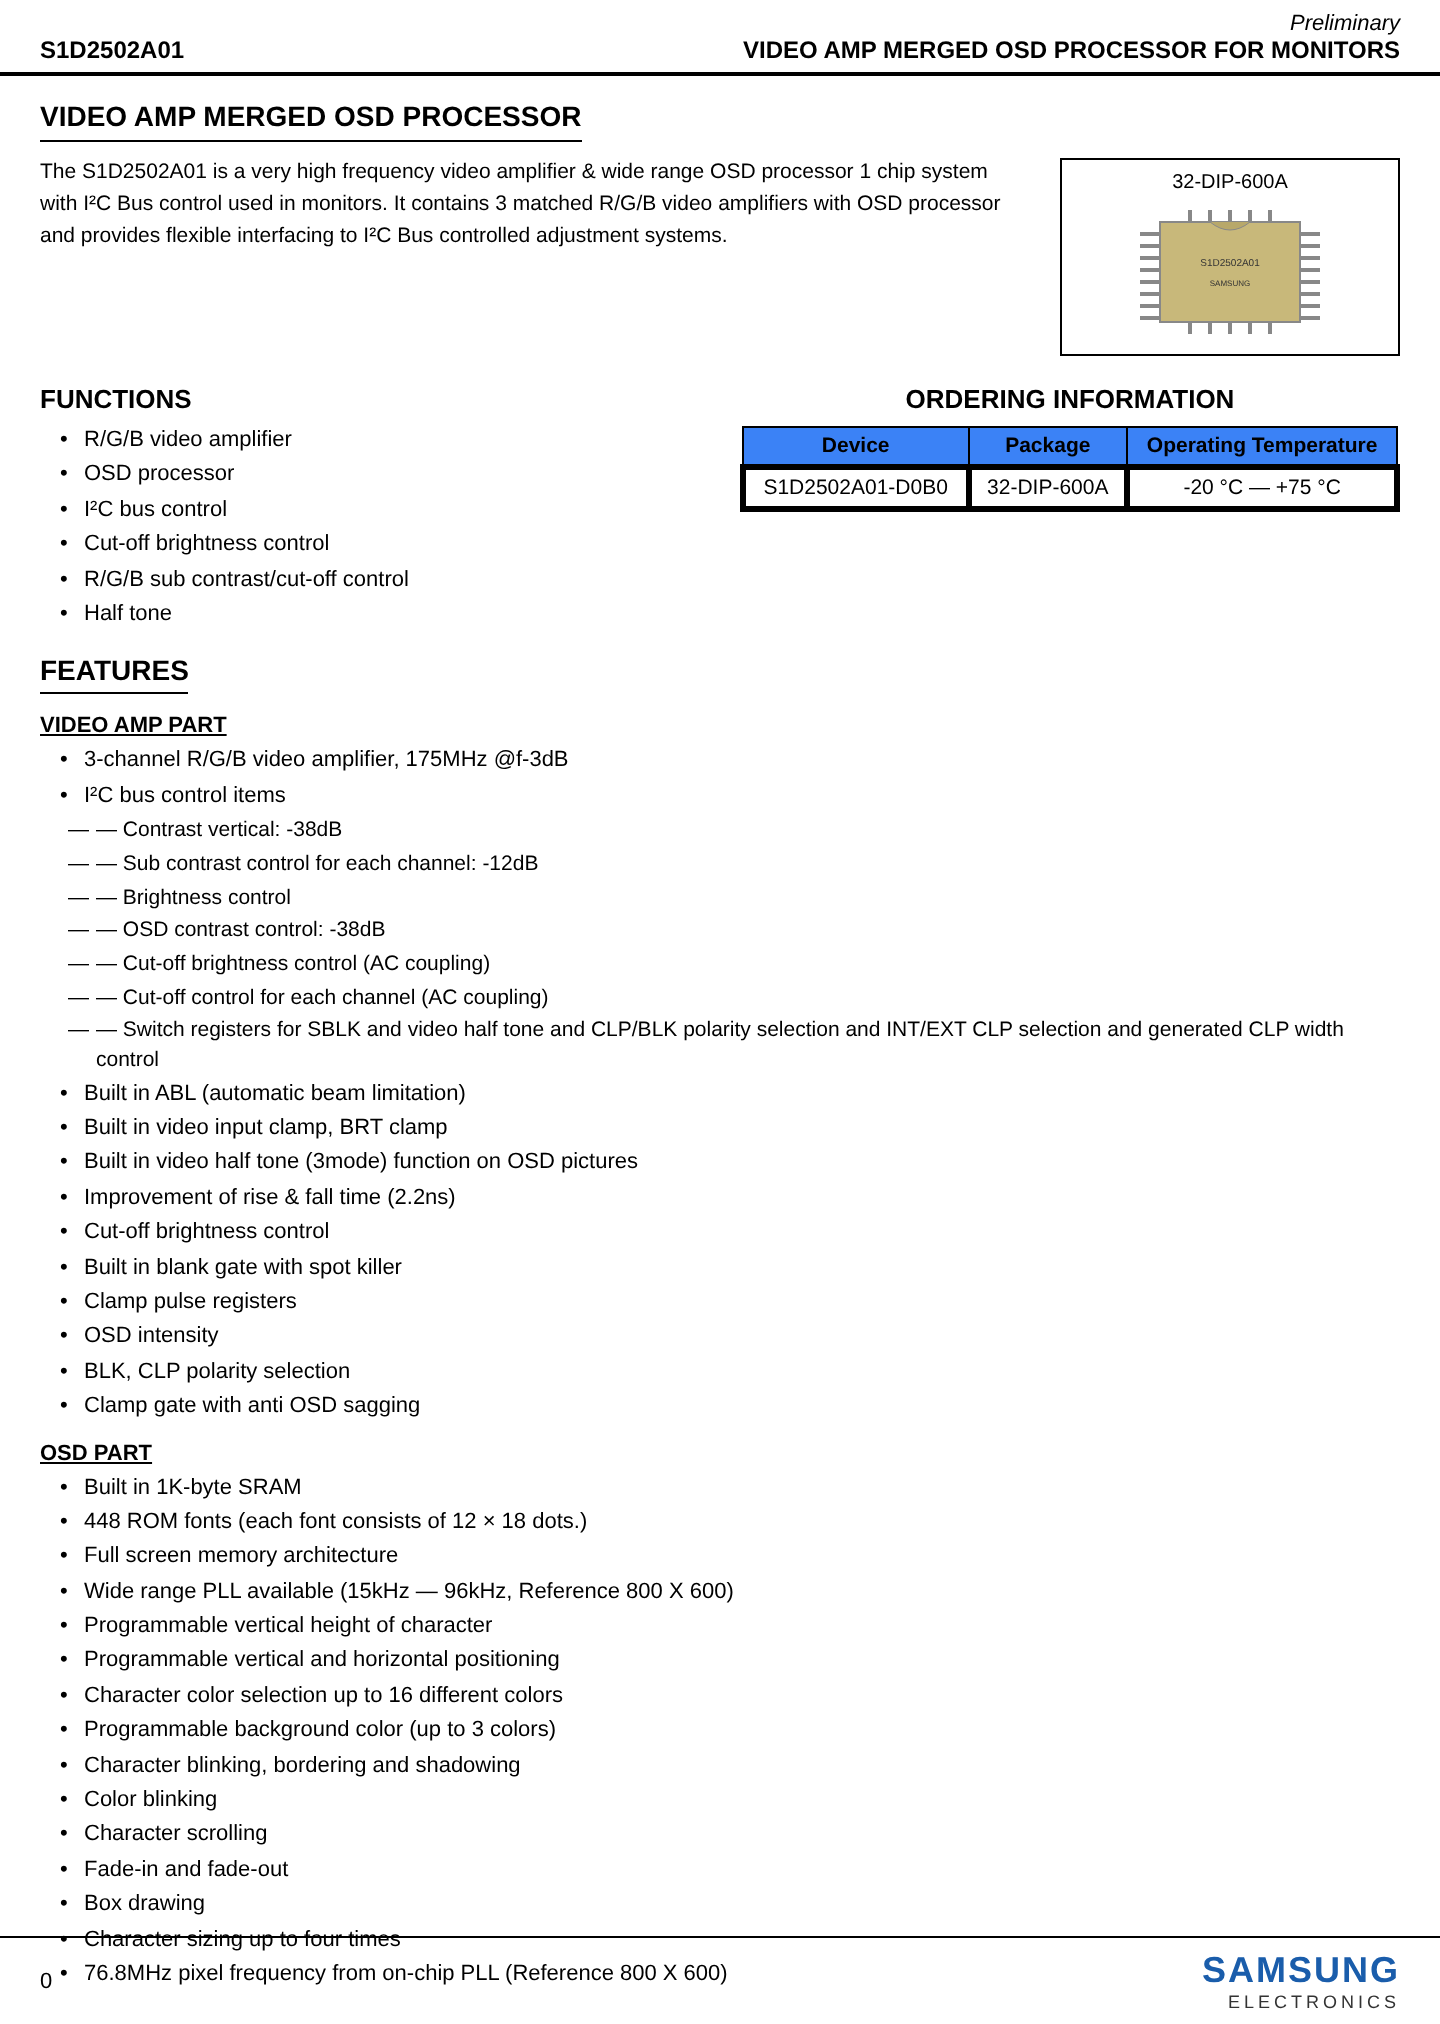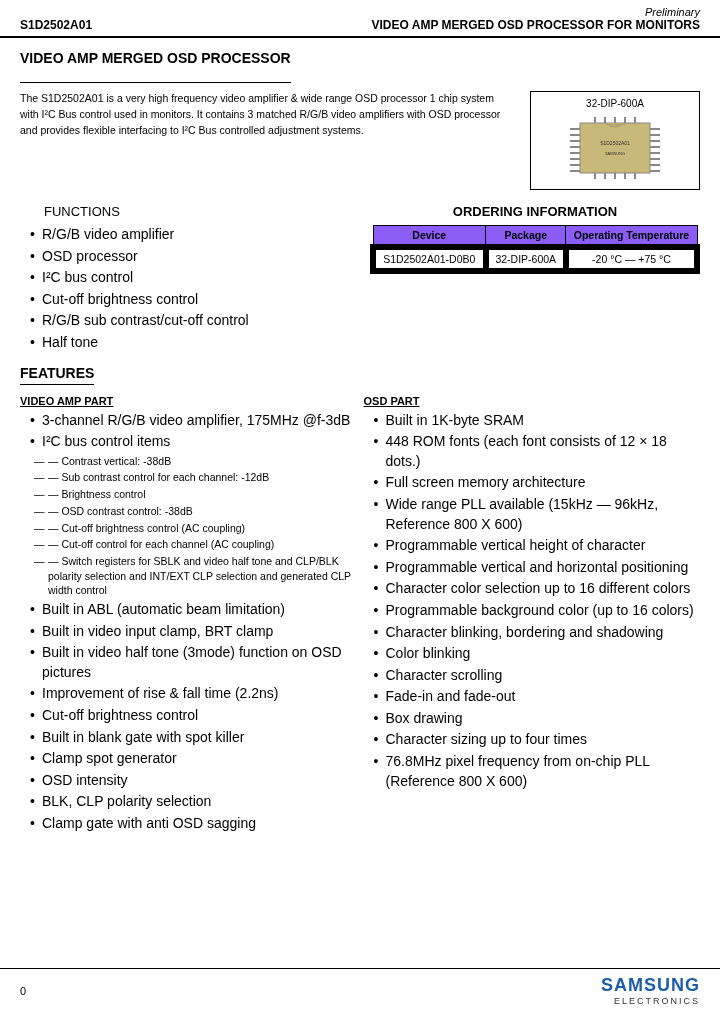--- a/index.html
+++ b/index.html
@@ -44,21 +44,21 @@
     }
     
     .content {
       padding: 12px 20px 10px 20px;
     }
     
     .main-title {
       font-size: 14px;
       font-weight: bold;
       border-bottom: 1.5px solid #000;
-      padding-bottom: 16px;
+      padding-bottom: 4px;
       margin-bottom: 8px;
       display: inline-block;
     }
     
     .top-section {
       display: flex;
       gap: 28px;
       margin-bottom: 14px;
     }
     .description {
@@ -96,40 +96,39 @@
     }
     .col-left {
       flex: 1;
     }
     .col-right {
       flex: 1;
     }
     
     .section-title {
       font-size: 13px;
-      font-weight: normal;
+      font-weight: bold;
       margin-bottom: 6px;
-      margin-left: 24px;
     }
     .subsection-title {
       font-size: 11px;
       font-weight: bold;
       margin-bottom: 4px;
       text-decoration: underline;
     }
     
     ul.bullet-list {
       list-style: none;
       padding-left: 14px;
     }
     ul.bullet-list li {
       position: relative;
       padding-left: 8px;
       margin-bottom: 2px;
-      font-size: 14px;
+      font-size: 11px;
       line-height: 1.4;
     }
     ul.bullet-list li::before {
       content: "•";
       position: absolute;
       left: -4px;
     }
     ul.bullet-list li.sub-item {
       padding-left: 14px;
       font-size: 10.5px;
@@ -149,44 +148,45 @@
       margin-bottom: 6px;
     }
     .ordering-table {
       width: 100%;
       border-collapse: collapse;
       font-size: 10.5px;
     }
     .ordering-table th {
       border: 1px solid #000;
       padding: 3px 6px;
-      background: #8b5cf6;
+      background: #3b82f6;
       text-align: center;
       font-weight: bold;
     }
     .ordering-table td {
-      border: 6px solid #000000;
+      border: 3px solid #000000;
       padding: 3px 6px;
       text-align: center;
     }
     
     .features-section {
       margin-top: 2px;
     }
     .features-title {
       font-size: 14px;
       font-weight: bold;
       border-bottom: 1.5px solid #000;
       padding-bottom: 3px;
       margin-bottom: 10px;
       display: inline-block;
     }
     .features-cols {
       display: flex;
       gap: 7px;
+      flex-direction: column;
     }
     .features-col {
       flex: 1;
     }
     
     .footer {
       border-top: 1.5px solid #000;
       padding: 6px 20px;
       display: flex;
       justify-content: space-between;
@@ -332,38 +332,38 @@
             <li class="sub-item">— OSD contrast control: -38dB</li>
             <li class="sub-item">— Cut-off brightness control (AC coupling)</li>
             <li class="sub-item">— Cut-off control for each channel (AC coupling)</li>
             <li class="sub-item">— Switch registers for SBLK and video half tone and CLP/BLK polarity selection and INT/EXT CLP selection and generated CLP width control</li>
             <li>Built in ABL (automatic beam limitation)</li>
             <li>Built in video input clamp, BRT clamp</li>
             <li>Built in video half tone (3mode) function on OSD pictures</li>
             <li>Improvement of rise &amp; fall time (2.2ns)</li>
             <li>Cut-off brightness control</li>
             <li>Built in blank gate with spot killer</li>
-            <li>Clamp spot generator</li>
+            <li>Clamp pulse registers</li>
             <li>OSD intensity</li>
             <li>BLK, CLP polarity selection</li>
             <li>Clamp gate with anti OSD sagging</li>
           </ul>
         </div>
 
         <div class="features-col">
           <div class="subsection-title">OSD PART</div>
           <ul class="bullet-list">
             <li>Built in 1K-byte SRAM</li>
             <li>448 ROM fonts (each font consists of 12 × 18 dots.)</li>
             <li>Full screen memory architecture</li>
             <li>Wide range PLL available (15kHz — 96kHz, Reference 800 X 600)</li>
             <li>Programmable vertical height of character</li>
             <li>Programmable vertical and horizontal positioning</li>
             <li>Character color selection up to 16 different colors</li>
-            <li>Programmable background color (up to 16 colors)</li>
+            <li>Programmable background color (up to 3 colors)</li>
             <li>Character blinking, bordering and shadowing</li>
             <li>Color blinking</li>
             <li>Character scrolling</li>
             <li>Fade-in and fade-out</li>
             <li>Box drawing</li>
             <li>Character sizing up to four times</li>
             <li>76.8MHz pixel frequency from on-chip PLL (Reference 800 X 600)</li>
           </ul>
         </div>
       </div>

